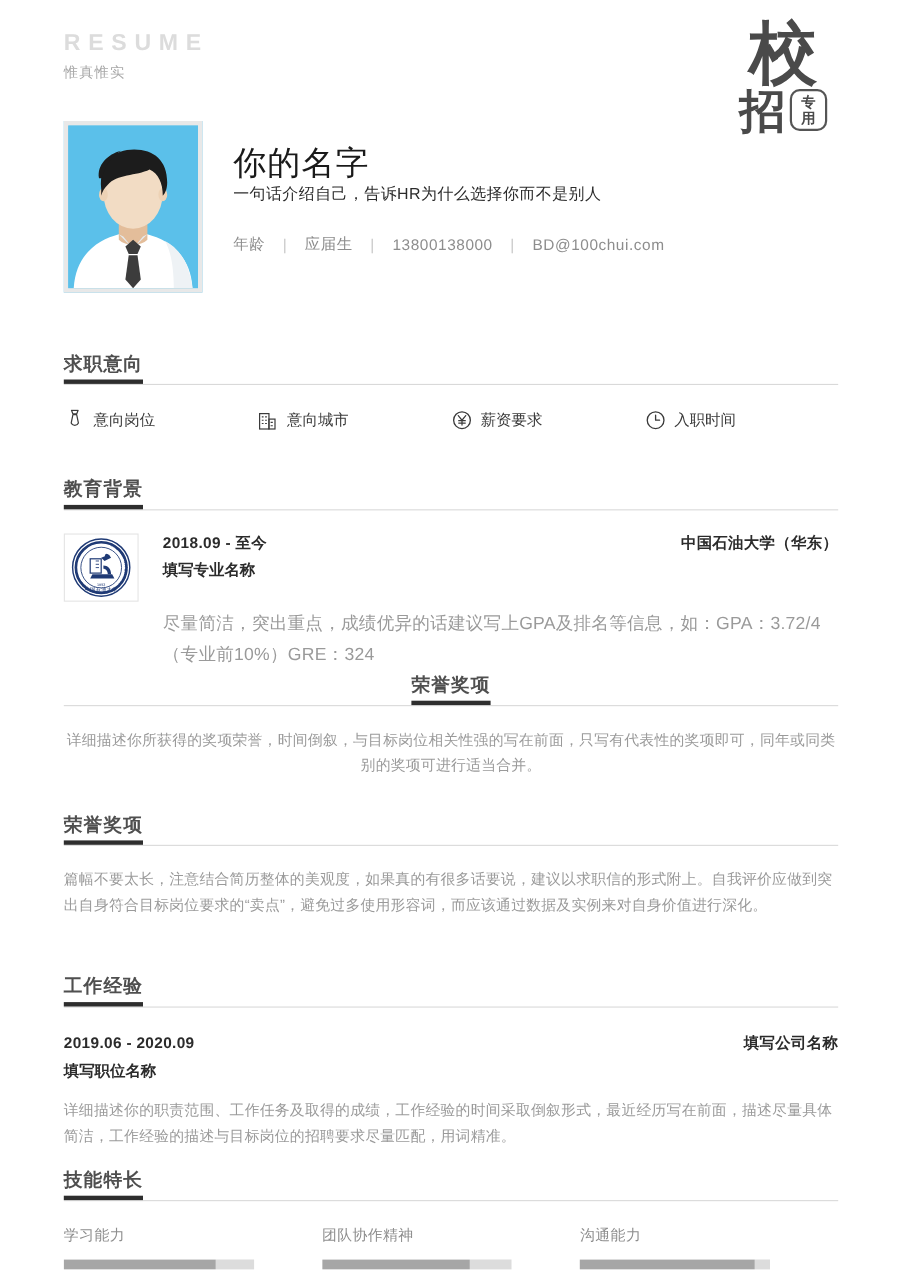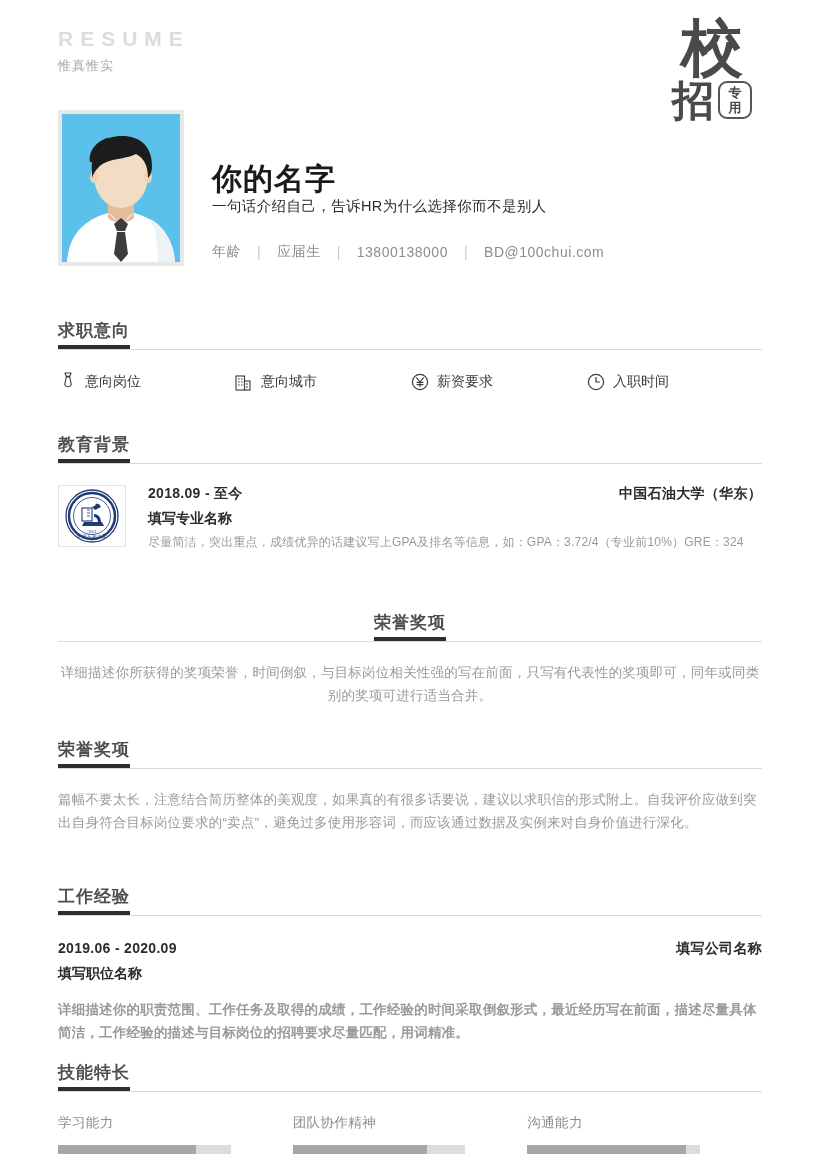--- a/index.html
+++ b/index.html
@@ -109,25 +109,24 @@
   }
   .photo-frame svg { display: block; width: 100%; height: 100%; }
 
   .identity {
     margin-left: 28px;
     padding-top: 22px;
     flex: 1 1 auto;
   }
   .name {
     font-size: 30px;
-    font-weight: 700;
+    font-weight: 400;
     color: #1a1a1a;
     letter-spacing: 1px;
     line-height: 1.15;
-    margin-top: 30px;
   }
   .tagline {
     font-size: 14.5px;
     color: #2b2b2b;
     letter-spacing: 0.4px;
   }
   .meta-row {
     margin-top: 27px;
     font-size: 14px;
     color: #8d8d8d;
@@ -212,22 +211,22 @@
     color: #2b2b2b;
     letter-spacing: 0.3px;
   }
   .edu-major {
     margin-top: 7px;
     font-size: 14px;
     font-weight: 700;
     color: #2b2b2b;
   }
   .edu-desc {
-    margin-top: 4px;
-    font-size: 12px;
+    margin-top: 26px;
+    font-size: 16px;
     color: #9a9a9a;
     line-height: 1.72;
     letter-spacing: 0.2px;
   }
 
   
   .para {
     margin-top: 19px;
     font-size: 13.5px;
     color: #9a9a9a;
@@ -253,21 +252,20 @@
     font-size: 14px;
     font-weight: 700;
     color: #2b2b2b;
   }
   .work-desc {
     margin-top: 15px;
     font-size: 13.5px;
     color: #9a9a9a;
     line-height: 1.72;
     letter-spacing: 0.2px;
-    font-weight: bold;
   }
 
   
   .skill-grid {
     display: flex;
     margin-top: 22px;
   }
   .skill-item {
     flex: 0 0 33.33%;
     padding-right: 62px;

